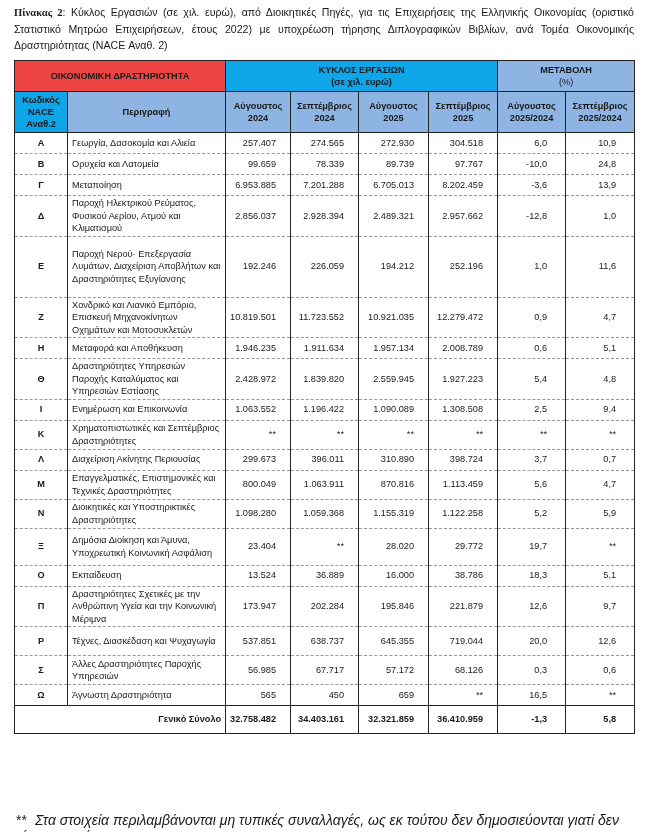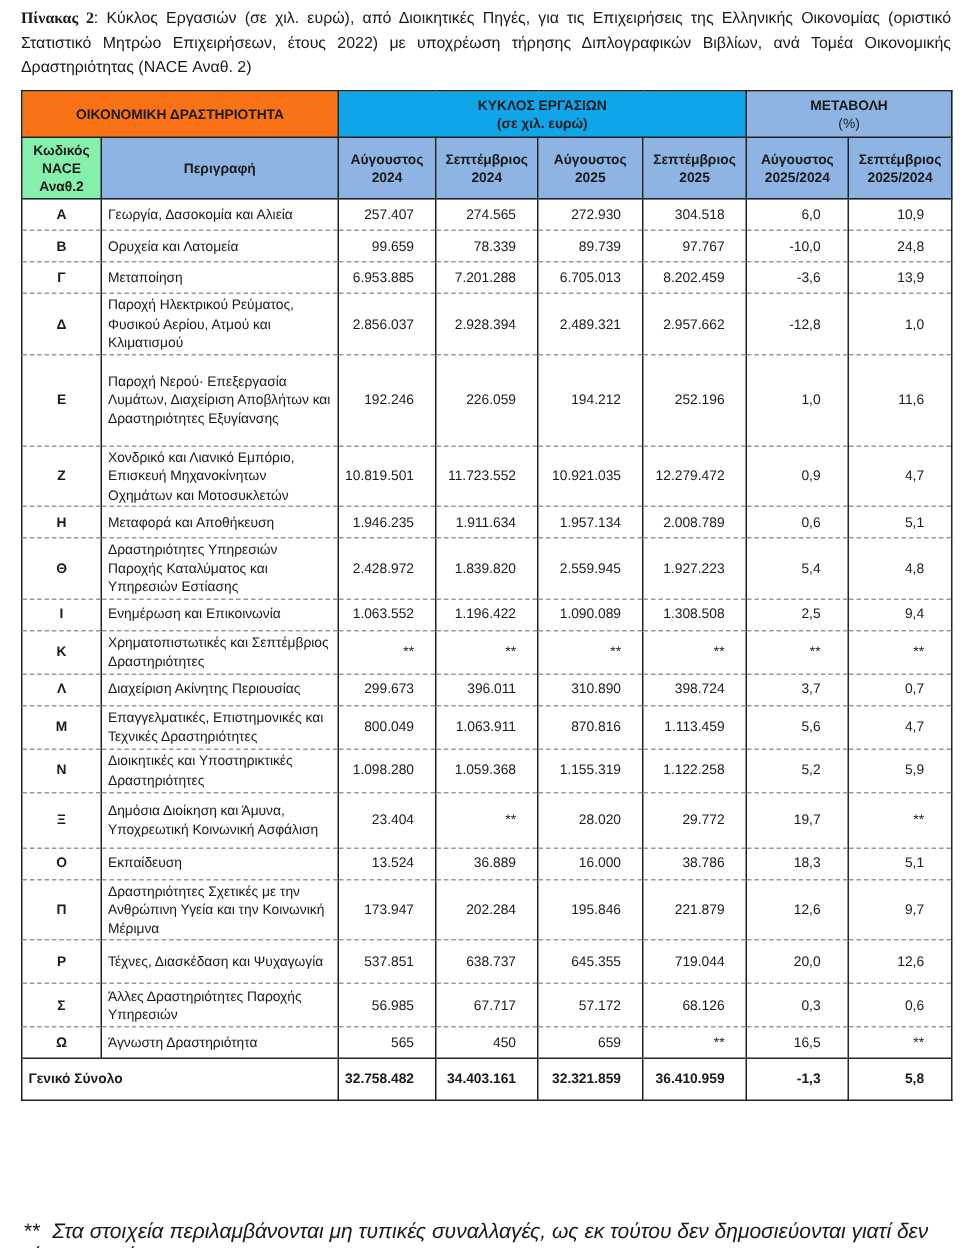--- a/index.html
+++ b/index.html
@@ -11,21 +11,21 @@
   col.c4 { width:70px; } col.c5 { width:69px; } col.c6 { width:68px; } col.c7 { width:69px; }
   th { background:#8db4e2; font-weight:bold; text-align:center; border:1px solid #222; padding:2px 3px; line-height:12px; }
   thead tr.r1 th { height:26px; }
   thead tr.r2 th { height:35px; }
   td { border-left:1px solid #222; border-right:1px solid #222; border-bottom:1px dashed #999; padding:1px 4px; line-height:12.5px; }
   td.code { text-align:center; font-weight:bold; }
   td.desc { text-align:left; }
   td.num { text-align:right; padding-right:14px; }
   td.pct { text-align:right; padding-right:18px; }
   tr.total td { border-top:1px solid #222; border-bottom:1px solid #222; font-weight:bold; height:25px; }
-  tr.total td.label { text-align:left; }
+  tr.total td.label { text-align:right; }
   .footnote { position:absolute; left:16px; top:812px; font-size:14px; font-style:italic; }
   .footnote .mark { font-style:normal; margin-right:8px; }
 </style>
 </head>
 <body>
 
 <div class="caption">
   <b>Πίνακας 2</b><span>: Κύκλος Εργασιών (σε χιλ. ευρώ), από Διοικητικές Πηγές, για τις Επιχειρήσεις της Ελληνικής Οικονομίας (οριστικό Στατιστικό Μητρώο Επιχειρήσεων, έτους 2022) με υποχρέωση τήρησης Διπλογραφικών Βιβλίων, ανά Τομέα Οικονομικής Δραστηριότητας (NACE Αναθ. 2)</span>
 </div>
 
@@ -35,32 +35,32 @@
       <col class="c1">
       <col class="c2">
       <col class="c3">
       <col class="c4">
       <col class="c5">
       <col class="c6">
       <col class="c7">
   </colgroup>
   <thead>
     <tr class="r1">
-      <th colspan="2" style="background: #f97316;">ΟΙΚΟΝΟΜΙΚΗ ΔΡΑΣΤΗΡΙΟΤΗΤΑ</th>
+      <th colspan="2" style="background: #ef4444;">ΟΙΚΟΝΟΜΙΚΗ ΔΡΑΣΤΗΡΙΟΤΗΤΑ</th>
       <th colspan="4" style="background: #0ea5e9;">
         <div>ΚΥΚΛΟΣ ΕΡΓΑΣΙΩΝ</div>
         <div style="font-weight:bold">(σε χιλ. ευρώ)</div>
       </th>
       <th colspan="2" style="background: rgb(141, 180, 226);">
         <div>ΜΕΤΑΒΟΛΗ</div>
         <div style="font-weight:normal">(%)</div>
       </th>
     </tr>
     <tr class="r2" id="col-header-row">
-      <th style="background: #86efac;">Κωδικός NACE Αναθ.2</th>
+      <th style="background: #0ea5e9;">Κωδικός NACE Αναθ.2</th>
       <th style="background: rgb(141, 180, 226);">Περιγραφή</th>
     <th style="background: rgb(141, 180, 226);">
           <div>Αύγουστος</div>
           <div>2024</div>
         </th>
         <th style="background: rgb(141, 180, 226);">
           <div>Σεπτέμβριος</div>
           <div>2024</div>
         </th>
         <th style="background: rgb(141, 180, 226);">

